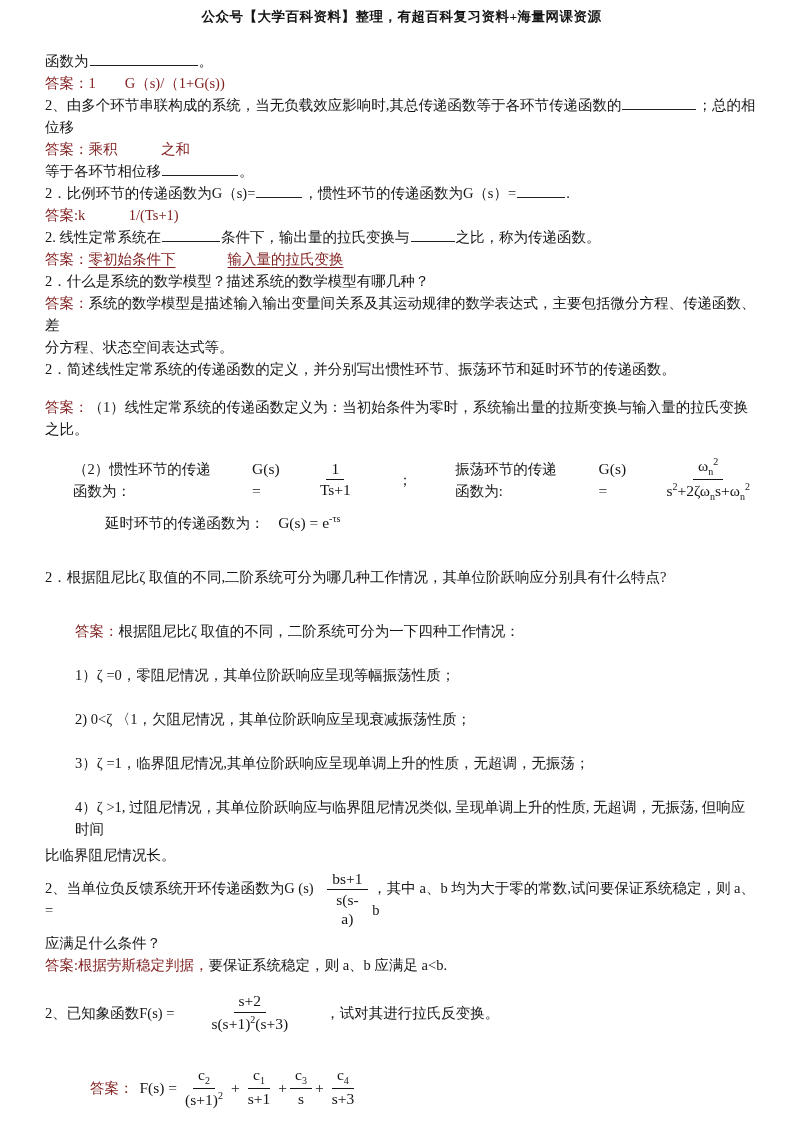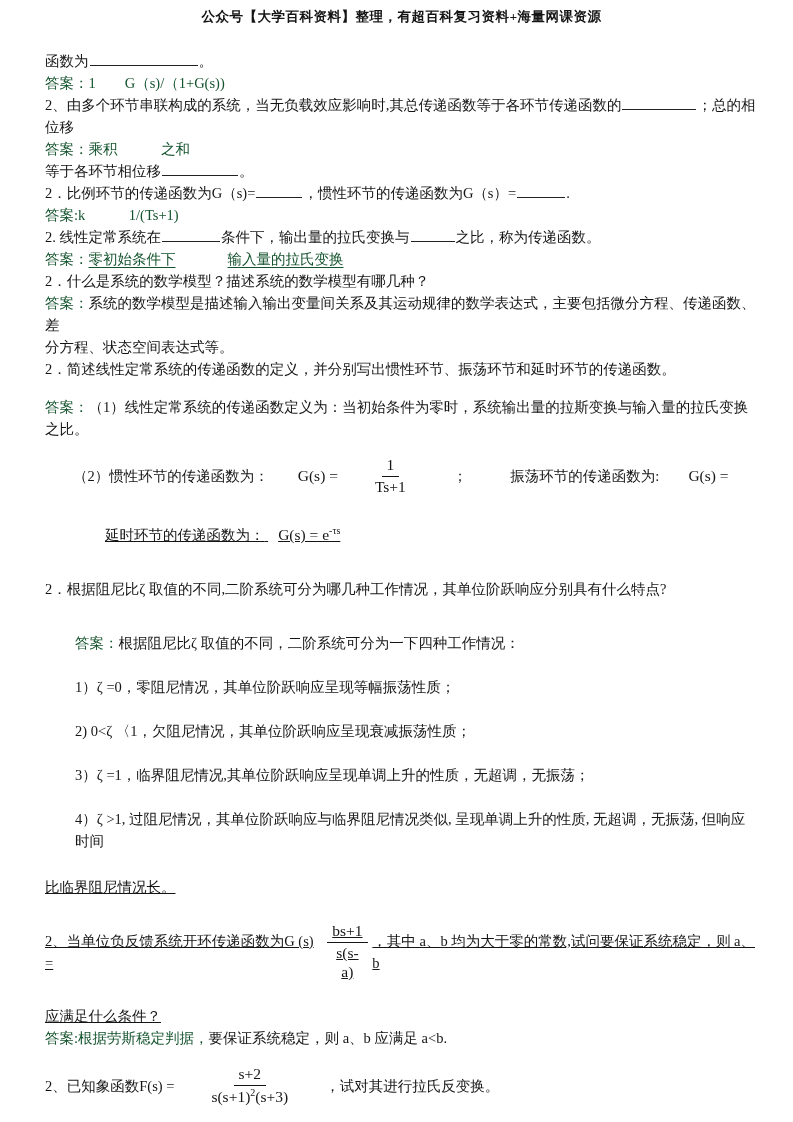--- a/index.html
+++ b/index.html
@@ -7,39 +7,39 @@
     width:793px; height:1122px; background:#ffffff; overflow:hidden;
     font-family:"Liberation Serif","DejaVu Serif",serif;
     color:#151515;
   }
   .page { padding:8px 35px 0 45px; font-size:14.5px; line-height:22px; }
   .title {
     text-align:center; font-weight:bold; font-size:13.5px; line-height:18px;
     margin:0 0 24px 0; letter-spacing:0.5px;
   }
   .line { min-height:22px; }
-  .red { color:#14532d; }
+  .red { color:#7f1d1d; }
   .u-red { text-decoration:underline; text-underline-offset:3px; }
   .blank {
     display:inline-block; height:14px; vertical-align:baseline;
     border-bottom:1.4px solid #222; margin:0 1px;
   }
   .gap-lg { display:inline-block; width:52px; }
   
   .frac {
     display:inline-flex; flex-direction:column; align-items:center;
     vertical-align:middle; line-height:1.2; margin:0 3px; text-align:center;
   }
   .frac .num { padding:0 5px 1px 5px; border-bottom:1.4px solid #151515; }
   .frac .den { padding:1px 5px 0 5px; }
   .mathrow { display:flex; align-items:center; }
   .mathfont { font-family:"Liberation Serif","DejaVu Serif",serif; font-size:15.5px; }
   sup { font-size:10px; } sub { font-size:10px; }
   
-  .mt8{margin-top:16px;} .mt12{margin-top:16px;gap:29px;} .mt16{margin-top:24px;text-decoration:underline;} .mt22{margin-top:22px;} .mt24{margin-top:32px;}
+  .mt8{margin-top:16px;} .mt12{margin-top:16px;gap:29px;} .mt16{margin-top:4px;} .mt22{margin-top:22px;} .mt24{margin-top:32px;}
   .ind30{padding-left:30px;} .ind28{padding-left:28px;} .ind60{padding-left:60px;} .ind45{padding-left:45px;}
 </style>
 </head>
 <body>
 
 <div class="page">
 
   <div class="title">公众号【大学百科资料】整理，有超百科复习资料+海量网课资源</div>
 
   <div class="line">
@@ -87,20 +87,24 @@
   <div class="mathrow ind28 mt12">
     <span>（2）惯性环节的传递函数为：</span>
     <span class="mathfont">G(s) =</span>
     <span class="frac mathfont">
       <span class="num">1</span>
       <span class="den">Ts+1</span>
     </span>
     <span style="margin:0 14px 0 10px">；</span>
     <span>振荡环节的传递函数为:</span>
     <span class="mathfont">G(s) =</span>
+    <span class="frac mathfont">
+      <span class="num">ω<sub>n</sub><sup>2</sup></span>
+      <span class="den">s<sup>2</sup>+2ζω<sub>n</sub>s+ω<sub>n</sub><sup>2</sup></span>
+    </span>
   </div>
 
   <div class="line ind60 mt16">
     <span>延时环节的传递函数为：</span>
     <span class="mathfont" style="margin-left:10px">G(s) = e<sup>-τs</sup></span>
   </div>
 
   <div class="line mt24">2．根据阻尼比ζ 取值的不同,二阶系统可分为哪几种工作情况，其单位阶跃响应分别具有什么特点?</div>
   <div class="line mt24 ind30">
     <span class="red">答案：</span><span>根据阻尼比ζ 取值的不同，二阶系统可分为一下四种工作情况：</span>

